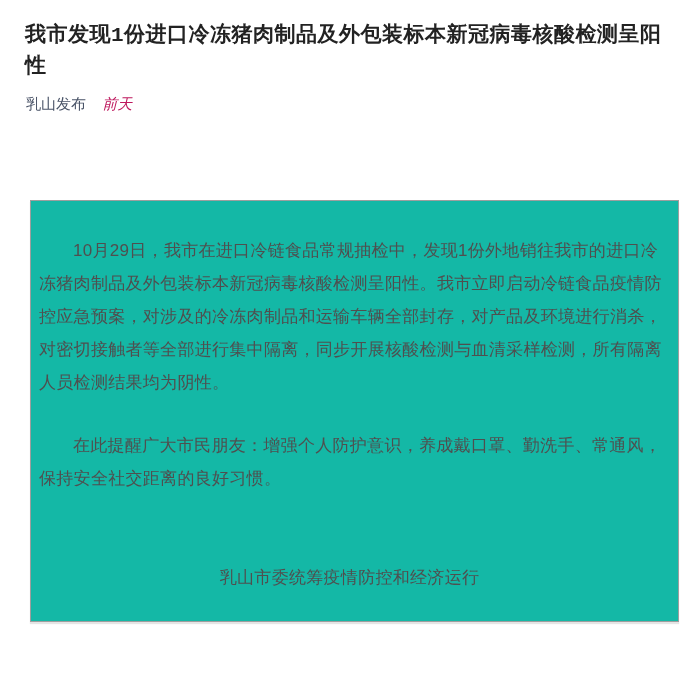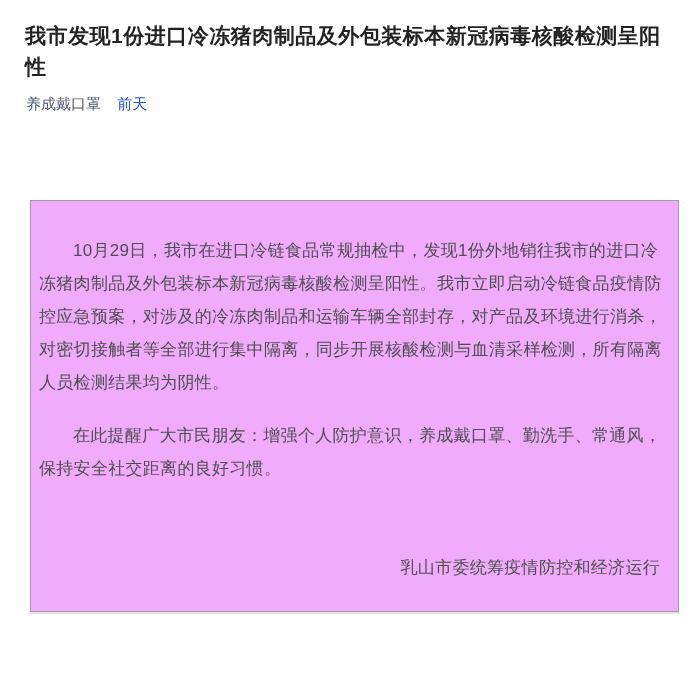--- a/index.html
+++ b/index.html
@@ -19,72 +19,74 @@
     height: 691px;
     background: #ffffff;
   }
   .article-title {
     margin: 20px 25px 0 25px;
     font-size: 21px;
     font-weight: bold;
     line-height: 31px;
     color: #222222;
     letter-spacing: 0.5px;
+    font-family: Liberation Mono, monospace;
   }
   .byline {
     margin: 13px 25px 0 26px;
     font-size: 15px;
     line-height: 18px;
   }
   .byline .source {
     color: #4a5468;
     margin-right: 12px;
     cursor: pointer;
   }
   .byline .time {
-    color: #1d4ed8;
+    color: #be185d;
+    font-style: italic;
   }
   .notice-box {
     margin: 87px 21px 0 30px;
     border: 1px solid #9e9e9e;
     box-shadow: 0 2px 1px rgba(0,0,0,0.10);
     padding: 33px 10px 27px 8px;
-    background: #f0abfc;
+    background: #14b8a6;
   }
   .notice-box p {
     margin: 0;
     font-size: 17px;
     line-height: 33px;
     color: #4f4f4f;
     letter-spacing: 0.3px;
   }
   .notice-body p {
     text-indent: 2em;
   }
   .notice-body p + p {
-    margin-top: 20px;
+    margin-top: 30px;
   }
   .signature {
     margin-top: 66px;
-    text-align: right;
+    text-align: center;
     padding-right: 8px;
   }
   .signature p {
     text-indent: 0;
   }
 </style>
 </head>
 <body>
 
 <div class="page">
 
   <h1 class="article-title">我市发现1份进口冷冻猪肉制品及外包装标本新冠病毒核酸检测呈阳性</h1>
 
   <div class="byline">
-    <span class="source">养成戴口罩</span>
+    <span class="source">乳山发布</span>
     <span class="time">前天</span>
   </div>
 
   <div class="notice-box">
     <div class="notice-body">
       <p>10月29日，我市在进口冷链食品常规抽检中，发现1份外地销往我市的进口冷冻猪肉制品及外包装标本新冠病毒核酸检测呈阳性。我市立即启动冷链食品疫情防控应急预案，对涉及的冷冻肉制品和运输车辆全部封存，对产品及环境进行消杀，对密切接触者等全部进行集中隔离，同步开展核酸检测与血清采样检测，所有隔离人员检测结果均为阴性。</p>
       <p>在此提醒广大市民朋友：增强个人防护意识，养成戴口罩、勤洗手、常通风，保持安全社交距离的良好习惯。</p>
     </div>
     <div class="signature">
       <p>乳山市委统筹疫情防控和经济运行</p>

